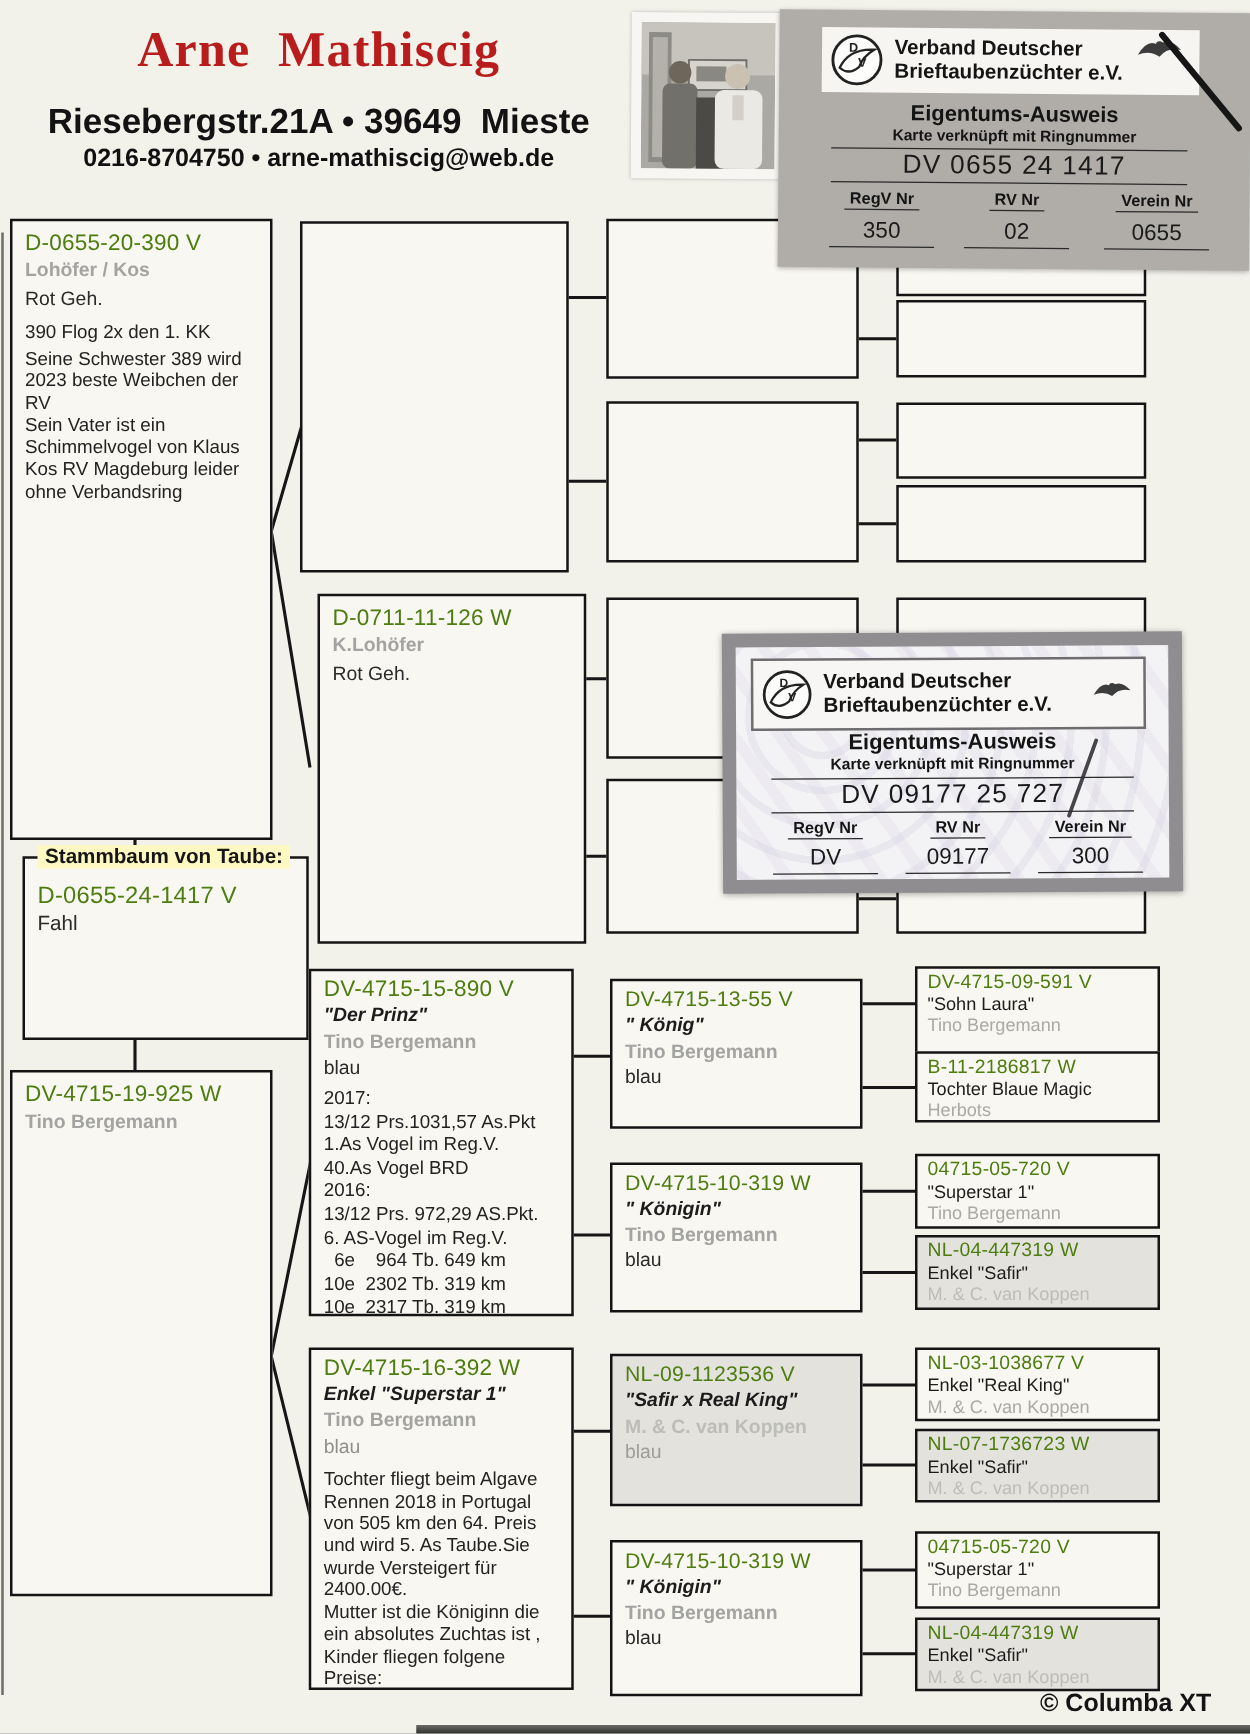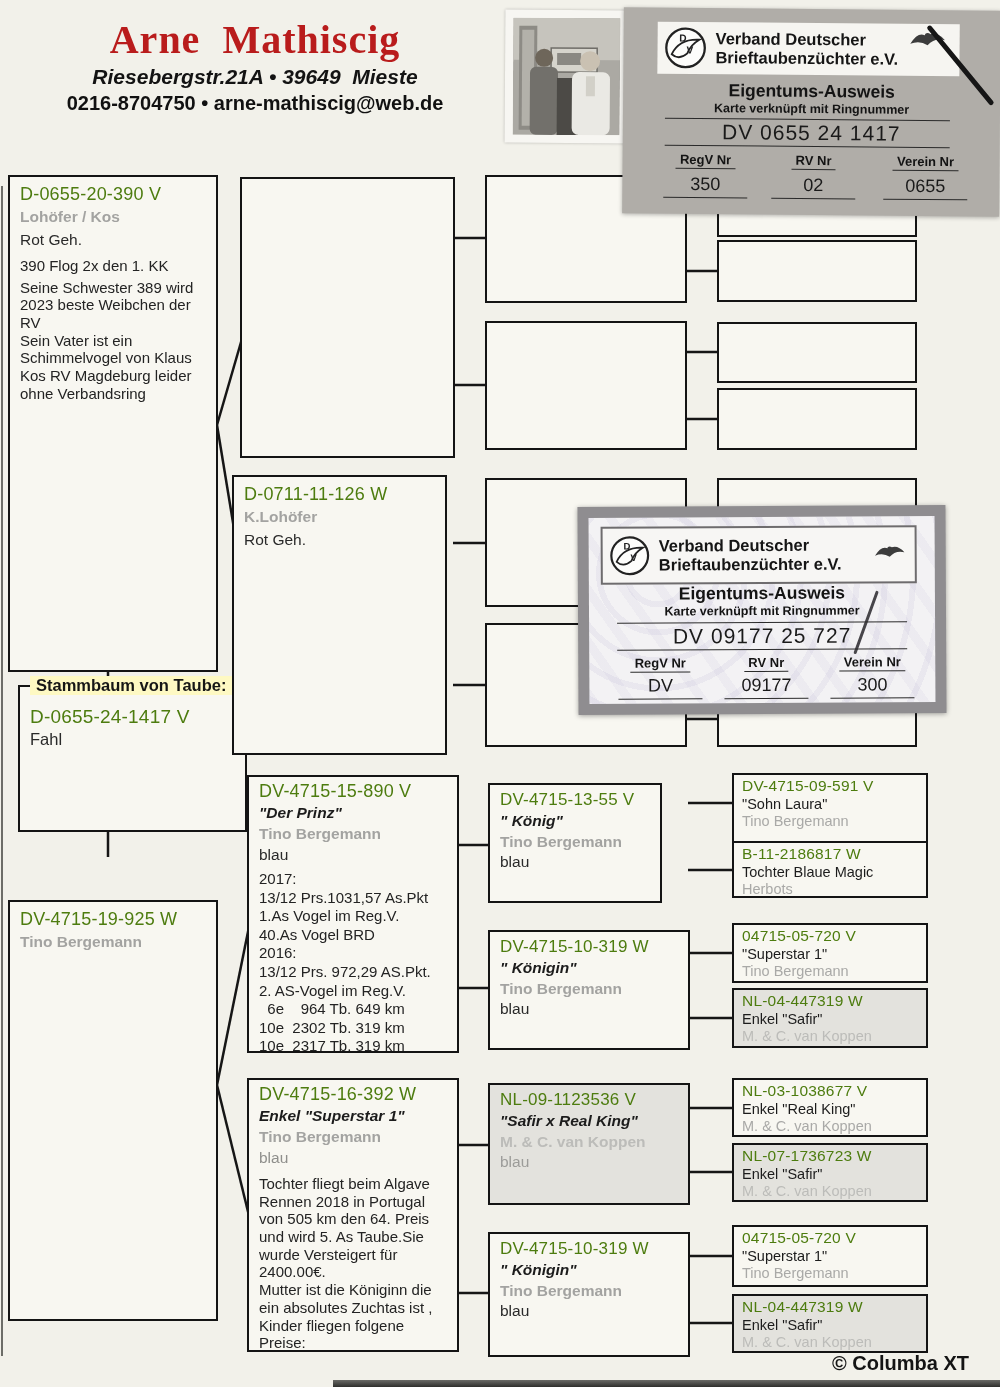--- a/index.html
+++ b/index.html
@@ -5,21 +5,21 @@
   html,body{margin:0;padding:0;background:#888;}
   .page{
     position:relative;width:1000px;height:1387px;margin:0 auto;
     background:#f2f1ea;overflow:hidden;
     font-family:"Liberation Sans",sans-serif;color:#161616;
   }
   
   .owner-header{position:absolute;left:20px;top:16px;width:470px;text-align:center;}
   .owner-header div{white-space:pre;}
   .owner-name{font-family:"Liberation Serif",serif;font-weight:bold;font-size:40px;letter-spacing:1px;color:#b91c1c;}
-  .owner-address{font-weight:bold;font-style:italic;font-size:21px;margin-top:2px;color:#131313;}
+  .owner-address{font-weight:bold;font-size:28px;margin-top:18px;color:#131313;}
   .owner-contact{font-weight:bold;font-size:20px;margin-top:3px;color:#111;}
   
   .photo{position:absolute;left:505px;top:10px;width:123px;height:133px;background:#f7f6f2;
     box-shadow:0 0 3px rgba(0,0,0,.25);transform:rotate(.4deg);}
   .photo svg{position:absolute;left:8px;top:8px;}
   
   .pbox{position:absolute;border:2.5px solid #141414;background:#f8f7f1;box-sizing:border-box;overflow:hidden;}
   .pbox.big{padding:7px 10px;}
   .pbox.mid{padding:5px 10px;}
   .pbox.small{padding:2px 8px;}
@@ -142,65 +142,65 @@
     <div class="note" style="margin-top:4px">Seine Schwester 389 wird 2023 beste Weibchen der RV</div>
     <div class="note" style="margin-top:0">Sein Vater ist ein Schimmelvogel von Klaus Kos RV Magdeburg leider ohne Verbandsring</div>
   </div>
 
   <div class="root-label">Stammbaum von Taube:</div>
   <div class="pbox big root" style="left:18px;top:685px;width:229px;height:147px">
     <div class="ring" style="margin-top:12px">D-0655-24-1417 V</div>
     <div class="color" style="margin-top:2px;font-size:16.5px">Fahl</div>
   </div>
 
-  <div class="pbox big" style="left:8px;top:900px;width:210px;height:421px">
+  <div class="pbox big" style="left:8px;top:856px;width:210px;height:421px">
     <div class="ring">DV-4715-19-925 W</div>
     <div class="breeder">Tino Bergemann</div>
   </div>
 
   <div class="pbox big" style="left:240px;top:177px;width:215px;height:281px"></div>
 
-  <div class="pbox big" style="left:232px;top:475px;width:215px;height:280px">
+  <div class="pbox big" style="left:254px;top:475px;width:215px;height:280px">
     <div class="ring">D-0711-11-126 W</div>
     <div class="breeder">K.Lohöfer</div>
     <div class="color">Rot Geh.</div>
   </div>
 
   <div class="pbox big" style="left:247px;top:775px;width:212px;height:278px;padding-top:4px">
     <div class="ring">DV-4715-15-890 V</div>
     <div class="bname">"Der Prinz"</div>
     <div class="breeder">Tino Bergemann</div>
     <div class="color" style="margin-top:3px">blau</div>
     <div class="res first">2017:</div>
     <div class="res">13/12 Prs.1031,57 As.Pkt</div>
     <div class="res">1.As Vogel im Reg.V.</div>
     <div class="res">40.As Vogel BRD</div>
     <div class="res">2016:</div>
     <div class="res">13/12 Prs. 972,29 AS.Pkt.</div>
-    <div class="res">2. AS-Vogel im Reg.V.</div>
+    <div class="res">6. AS-Vogel im Reg.V.</div>
     <div class="res">  6e    964 Tb. 649 km</div>
     <div class="res">10e  2302 Tb. 319 km</div>
     <div class="res">10e  2317 Tb. 319 km</div>
   </div>
 
   <div class="pbox big" style="left:247px;top:1078px;width:212px;height:274px;padding-top:4px">
     <div class="ring">DV-4715-16-392 W</div>
     <div class="bname">Enkel "Superstar 1"</div>
     <div class="breeder">Tino Bergemann</div>
     <div class="color dim" style="margin-top:3px">blau</div>
     <div class="note" style="margin-top:8px">Tochter fliegt beim Algave Rennen 2018 in Portugal von 505 km den 64. Preis und wird 5. As Taube.Sie wurde Versteigert für 2400.00€.</div>
     <div class="note" style="margin-top:0">Mutter ist die Königinn die ein absolutes Zuchtas ist , Kinder fliegen folgene Preise:</div>
   </div>
 
   <div class="pbox" style="left:485px;top:175px;width:202px;height:128px"></div>
   <div class="pbox" style="left:485px;top:321px;width:202px;height:129px"></div>
   <div class="pbox" style="left:485px;top:478px;width:202px;height:129px"></div>
   <div class="pbox" style="left:485px;top:623px;width:202px;height:124px"></div>
 
-  <div class="pbox mid" style="left:488px;top:783px;width:174px;height:120px">
+  <div class="pbox mid" style="left:488px;top:783px;width:202px;height:120px">
     <div class="ring">DV-4715-13-55 V</div>
     <div class="bname">" König"</div>
     <div class="breeder">Tino Bergemann</div>
     <div class="color" style="margin-top:2px">blau</div>
   </div>
 
   <div class="pbox mid" style="left:488px;top:930px;width:202px;height:120px">
     <div class="ring">DV-4715-10-319 W</div>
     <div class="bname">" Königin"</div>
     <div class="breeder">Tino Bergemann</div>

